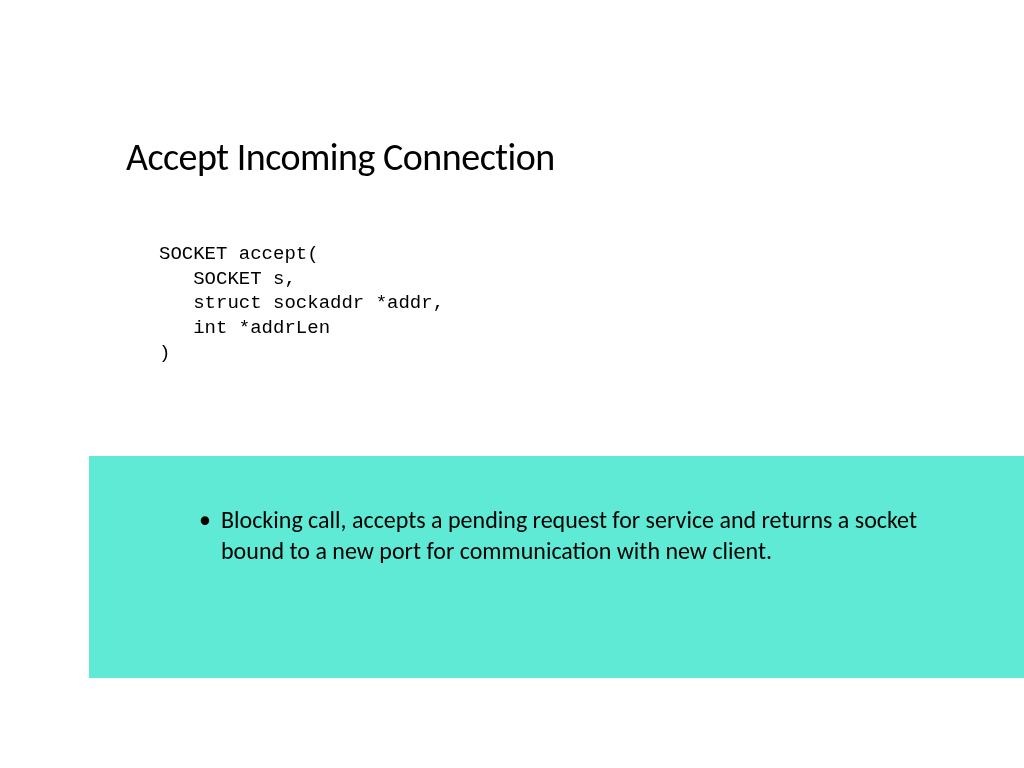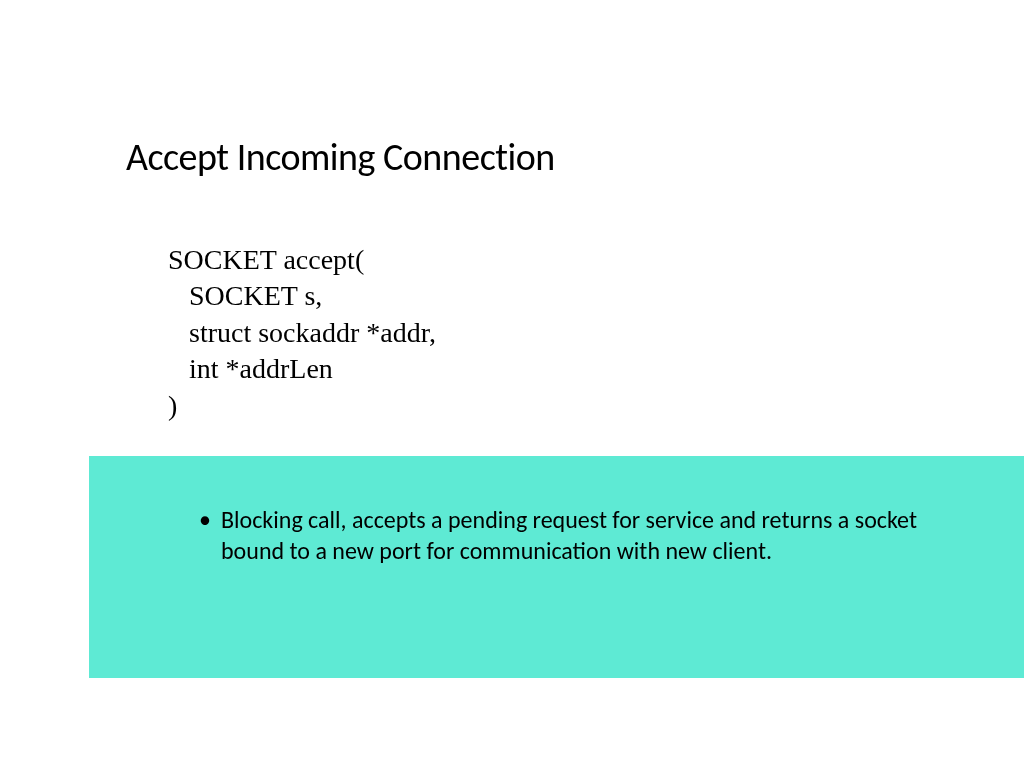--- a/index.html
+++ b/index.html
@@ -24,23 +24,23 @@
       font-weight: 400;
       color: #000000;
       position: absolute;
       top: 86px;
       left: 78px;
       letter-spacing: -0.5px;
     }
     .code-block {
       position: absolute;
       top: 194px;
-      left: 104px;
-      font-family: Liberation Serif, serif;
-      font-size: 28px;
+      left: 95px;
+      font-family: Liberation Mono, monospace;
+      font-size: 19px;
       color: #000000;
       line-height: 1.3;
       white-space: pre;
     }
     .info-box {
       position: absolute;
       top: 408px;
       left: 41px;
       width: 942px;
       height: 222px;

